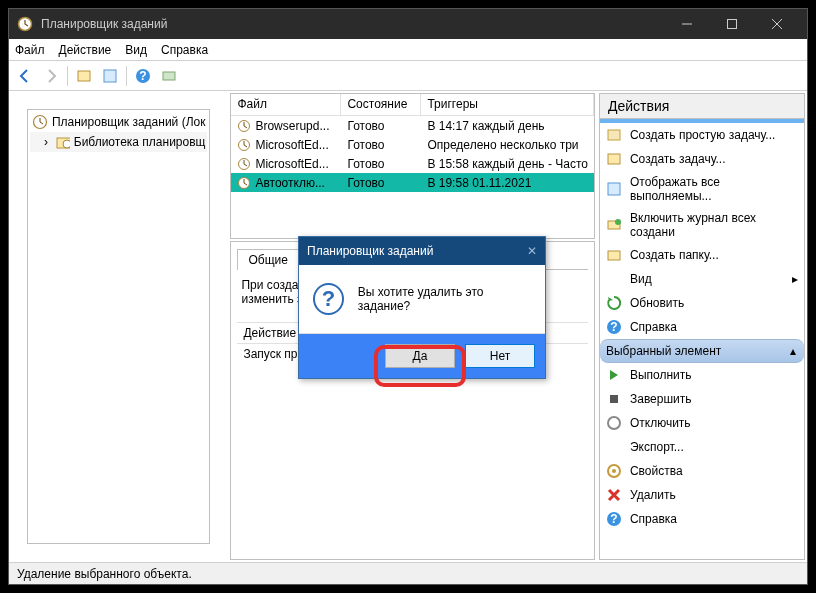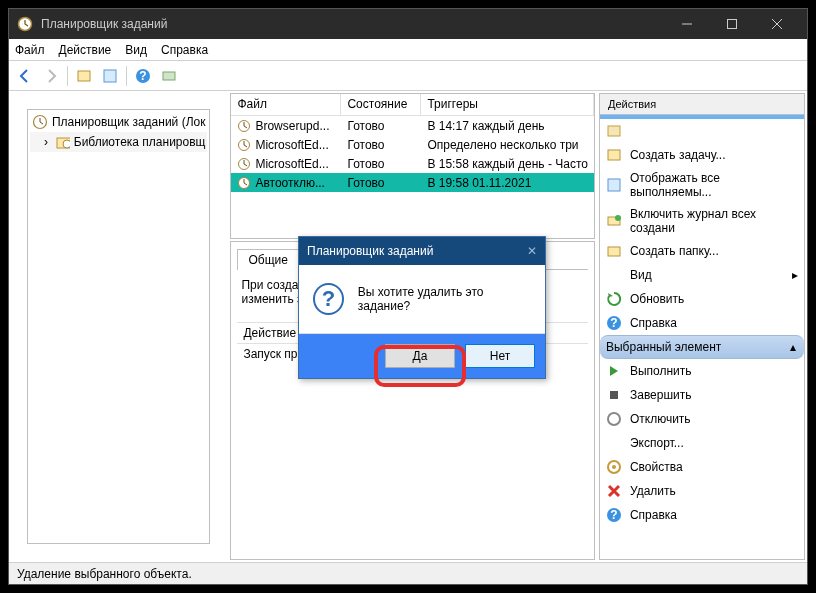--- a/index.html
+++ b/index.html
@@ -28,21 +28,21 @@
 .trow { display: flex; height: 19px; align-items: center; }
 .trow.selected { background: #14b8a6; }
 .td { padding: 1px 6px; white-space: nowrap; overflow: hidden; display: flex; align-items: center; gap: 4px; }
 .details { border: 1px solid #bfbfbf; flex: 1; background: #fff; padding: 6px; position: relative; }
 .tabs { display: flex; border-bottom: 1px solid #bfbfbf; }
 .tab { padding: 3px 10px; border: 1px solid #bfbfbf; border-bottom: none; margin-right: -1px; background: #fff; position: relative; top: 1px; }
 .det-text { padding: 8px 4px; font-size: 12px; }
 .actiontbl { margin-top: 8px; }
 .actiontbl .thead { border-top: 1px solid #e0e0e0; }
 .actions { width: 232px; border: 1px solid #bfbfbf; margin: 2px; background: #fff; display: flex; flex-direction: column; }
-.actions-hdr { background: #f0f0f0; border-bottom: 1px solid #bfbfbf; padding: 4px 8px; font-size: 11px; }
+.actions-hdr { background: #f0f0f0; border-bottom: 1px solid #bfbfbf; padding: 4px 8px; font-size: 14px; }
 .highlight-bar { height: 4px; background: #6db3f2; }
 .action-list { flex: 1; overflow-y: auto; }
 .act-item { display: flex; align-items: center; gap: 8px; padding: 4px 6px; }
 .act-item .aicon { width: 16px; height: 16px; flex-shrink: 0; display: flex; align-items: center; justify-content: center; }
 .act-item.subhdr { background: linear-gradient(#c5d9f1, #a8c5e8); border-top: 1px solid #9fb8d6; border-bottom: 1px solid #9fb8d6; justify-content: space-between; padding-right: 8px; border-radius: 8px; }
 .statusbar { height: 22px; border-top: 1px solid #d0d0d0; padding: 2px 8px; display: flex; align-items: center; font-size: 12px; background: #f0f0f0; }
 
 .dialog { position: absolute; left: 298px; top: 236px; width: 248px; background: #fff; border: 1px solid #3a6ea5; box-shadow: 2px 2px 6px rgba(0,0,0,0.3); z-index: 10; }
 .dlg-title { height: 28px; background: #15497c; color: #fff; display: flex; align-items: center; padding: 0 8px; justify-content: space-between; font-size: 12px; }
 .dlg-body { padding: 18px 14px; display: flex; align-items: center; gap: 14px; background: #fff; }
@@ -225,20 +225,21 @@
     <div class="actions">
       <div class="actions-hdr">Действия</div>
       <div class="highlight-bar"></div>
       <div class="action-list" id="action-list">
           <div class="act-item">
             <span class="aicon">
               <svg width="16" height="16">
                 <rect x="2" y="3" width="12" height="10" fill="#f5e6b8" stroke="#c4a03b"></rect>
               </svg>
             </span>
+            <span>Создать простую задачу...</span>
           </div>
           <div class="act-item">
             <span class="aicon">
               <svg width="16" height="16">
                 <rect x="2" y="3" width="12" height="10" fill="#fde9a9" stroke="#b89440"></rect>
               </svg>
             </span>
             <span>Создать задачу...</span>
           </div>
           <div class="act-item">

